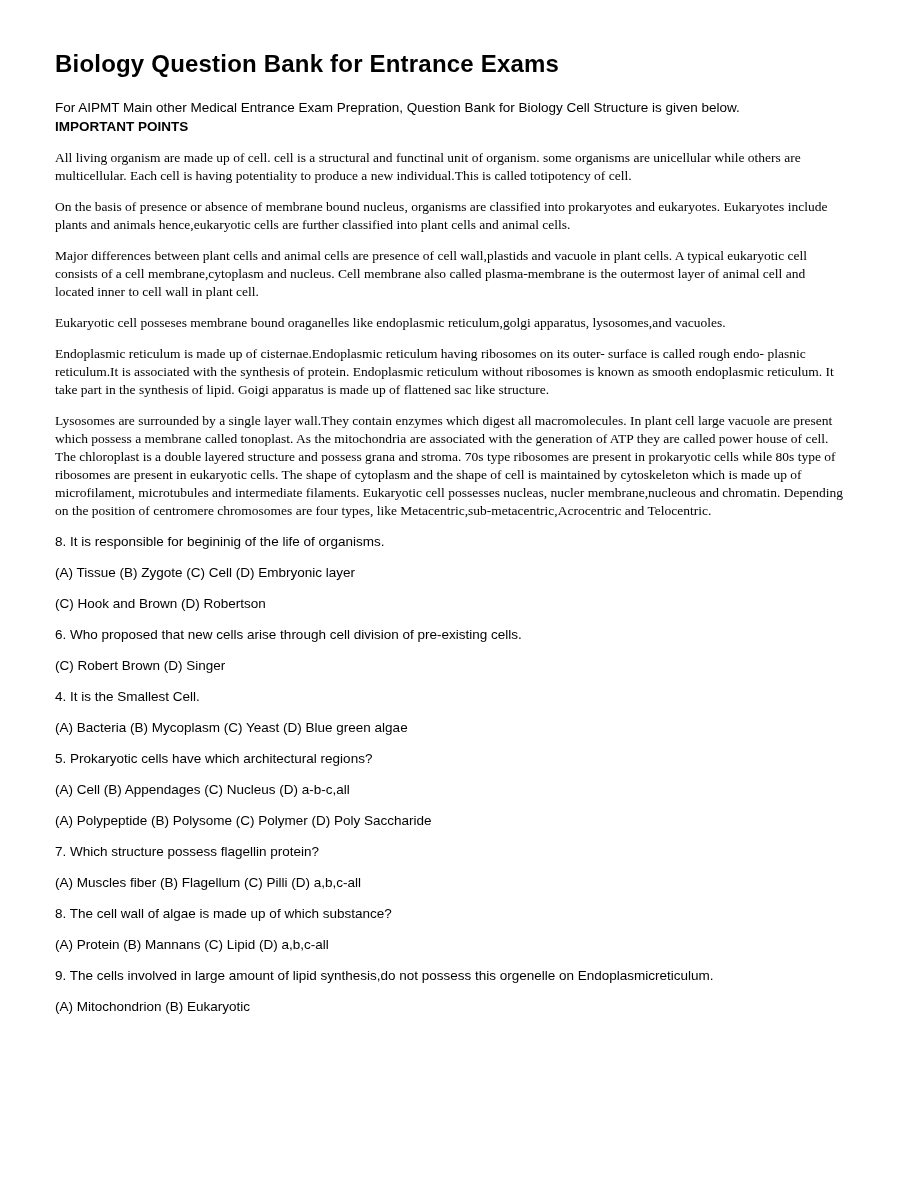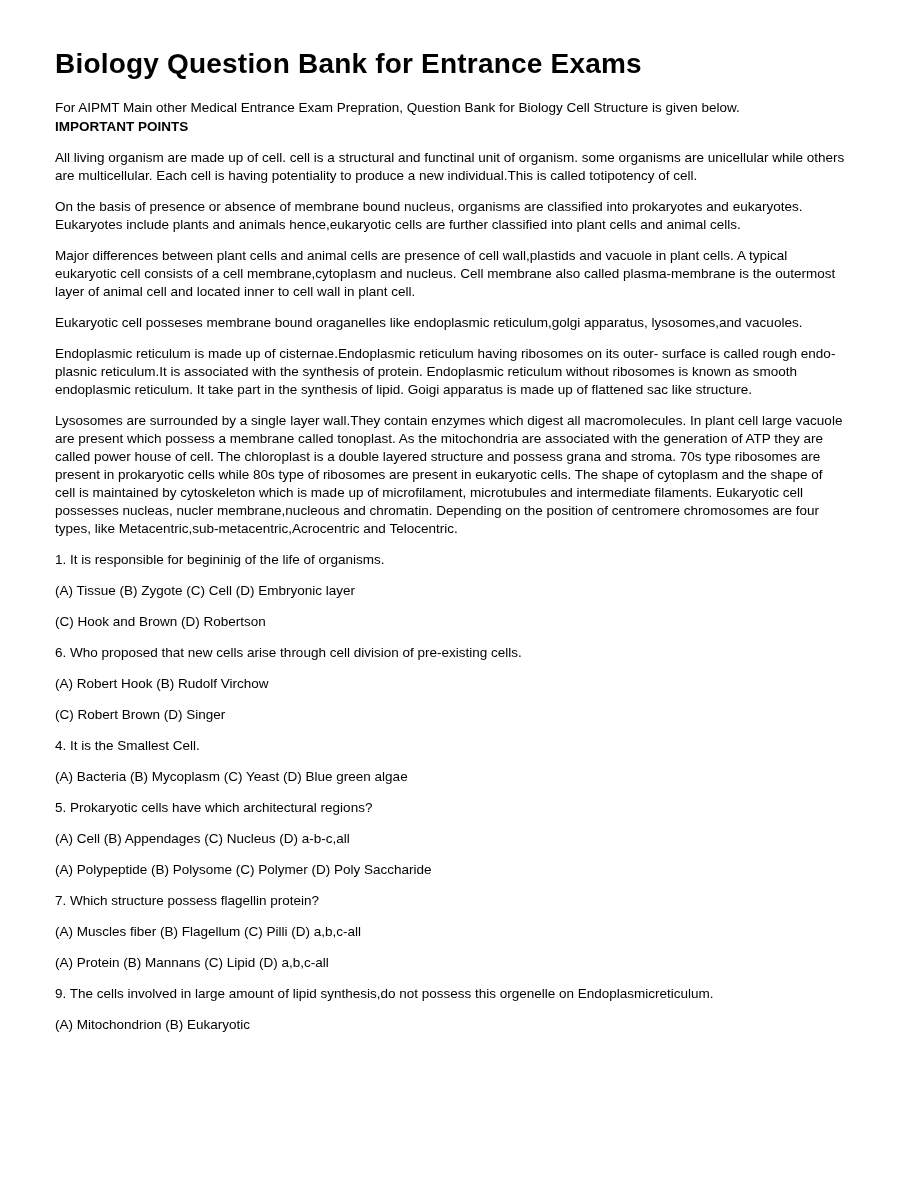--- a/index.html
+++ b/index.html
@@ -13,41 +13,42 @@
     font-family: "Liberation Sans", sans-serif;
     color: #000000;
     -webkit-font-smoothing: antialiased;
   }
   .page {
     box-sizing: border-box;
     width: 900px;
     padding: 50px 55px 30px 55px;
   }
   h1.doc-title {
-    font-size: 28px;
+    font-size: 24px;
     line-height: 28px;
     font-weight: bold;
     margin: 0 0 20px 0;
     letter-spacing: 0.2px;
   }
   .intro-block {
     margin: 11px 0 13px 0;
   }
   .intro-line {
     display: block;
     font-size: 13.5px;
     line-height: 19px;
   }
   .intro-line.bold {
     font-weight: bold;
   }
   p.body-par {
     font-size: 13.5px;
     line-height: 18px;
     margin: 13px 0;
+    font-family: Liberation Serif, serif;
   }
   p.q-line {
     font-size: 13.5px;
     line-height: 18px;
     margin: 13px 0;
   }
 </style>
 </head>
 <body>
 
@@ -60,38 +61,38 @@
     <span class="intro-line bold">IMPORTANT POINTS</span>
   </div>
 
   <p class="body-par">All living organism are made up of cell. cell is a structural and functinal unit of organism. some organisms are unicellular while others are multicellular. Each cell is having potentiality to produce a new individual.This is called totipotency of cell.</p>
   <p class="body-par">On the basis of presence or absence of membrane bound nucleus, organisms are classified into prokaryotes and eukaryotes. Eukaryotes include plants and animals hence,eukaryotic cells are further classified into plant cells and animal cells.</p>
   <p class="body-par">Major differences between plant cells and animal cells are presence of cell wall,plastids and vacuole in plant cells. A typical eukaryotic cell consists of a cell membrane,cytoplasm and nucleus. Cell membrane also called plasma-membrane is the outermost layer of animal cell and located inner to cell wall in plant cell.</p>
   <p class="body-par">Eukaryotic cell posseses membrane bound oraganelles like endoplasmic reticulum,golgi apparatus, lysosomes,and vacuoles.</p>
   <p class="body-par">Endoplasmic reticulum is made up of cisternae.Endoplasmic reticulum having ribosomes on its outer- surface is called rough endo- plasnic reticulum.It is associated with the synthesis of protein. Endoplasmic reticulum without ribosomes is known as smooth endoplasmic reticulum. It take part in the synthesis of lipid. Goigi apparatus is made up of flattened sac like structure.</p>
   <p class="body-par">Lysosomes are surrounded by a single layer wall.They contain enzymes which digest all macromolecules. In plant cell large vacuole are present which possess a membrane called tonoplast. As the mitochondria are associated with the generation of ATP they are called power house of cell. The chloroplast is a double layered structure and possess grana and stroma. 70s type ribosomes are present in prokaryotic cells while 80s type of ribosomes are present in eukaryotic cells. The shape of cytoplasm and the shape of cell is maintained by cytoskeleton which is made up of microfilament, microtubules and intermediate filaments. Eukaryotic cell possesses nucleas, nucler membrane,nucleous and chromatin. Depending on the position of centromere chromosomes are four types, like Metacentric,sub-metacentric,Acrocentric and Telocentric.</p>
 
-  <p class="q-line">1. It is responsible for begininig of the life of organisms.</p>
+  <p class="q-line">8. It is responsible for begininig of the life of organisms.</p>
   <p class="q-line">(A) Tissue (B) Zygote (C) Cell (D) Embryonic layer</p>
 
   <p class="q-line">(C) Hook and Brown (D) Robertson</p>
 
   <p class="q-line">6. Who proposed that new cells arise through cell division of pre-existing cells.</p>
-  <p class="q-line">(A) Robert Hook (B) Rudolf Virchow</p>
   <p class="q-line">(C) Robert Brown (D) Singer</p>
 
   <p class="q-line">4. It is the Smallest Cell.</p>
   <p class="q-line">(A) Bacteria (B) Mycoplasm (C) Yeast (D) Blue green algae</p>
 
   <p class="q-line">5. Prokaryotic cells have which architectural regions?</p>
   <p class="q-line">(A) Cell (B) Appendages (C) Nucleus (D) a-b-c,all</p>
 
   <p class="q-line">(A) Polypeptide (B) Polysome (C) Polymer (D) Poly Saccharide</p>
 
   <p class="q-line">7. Which structure possess flagellin protein?</p>
   <p class="q-line">(A) Muscles fiber (B) Flagellum (C) Pilli (D) a,b,c-all</p>
 
+  <p class="q-line">8. The cell wall of algae is made up of which substance?</p>
   <p class="q-line">(A) Protein (B) Mannans (C) Lipid (D) a,b,c-all</p>
 
   <p class="q-line">9. The cells involved in large amount of lipid synthesis,do not possess this orgenelle on Endoplasmicreticulum.</p>
   <p class="q-line">(A) Mitochondrion (B) Eukaryotic</p>
 
 </div>
 
 </body></html>

